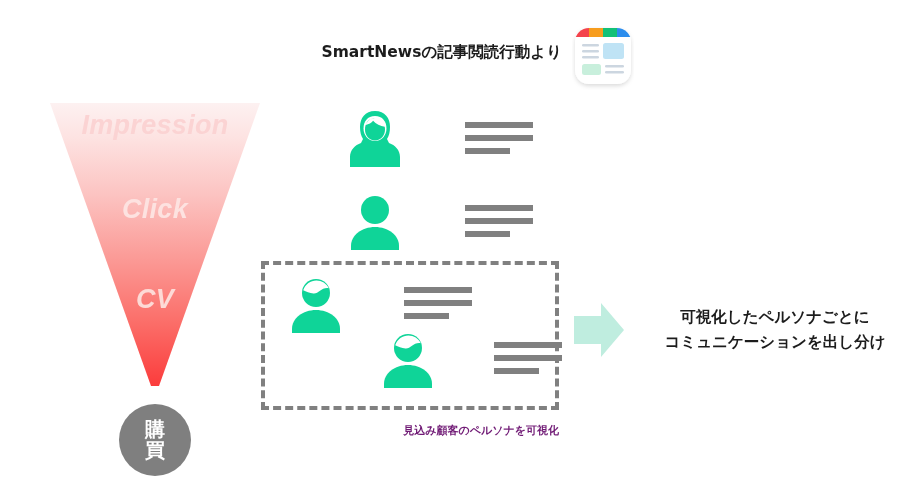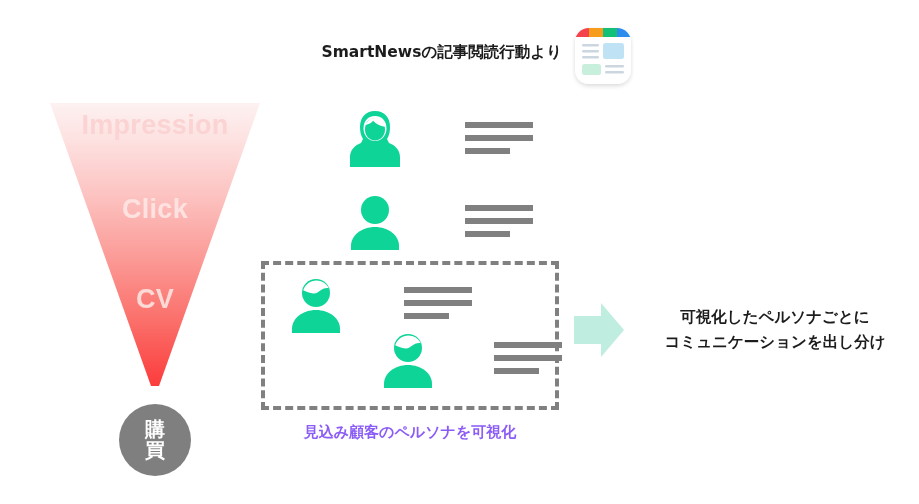--- a/index.html
+++ b/index.html
@@ -22,20 +22,21 @@
     height: 504px;
   }
 
   
   .funnel-wrap {
     position: absolute;
     left: 40px;
     top: 96px;
     width: 230px;
     height: 290px;
+    font-style: italic;
   }
   .funnel-svg { display: block; }
   .funnel-label {
     position: absolute;
     width: 230px;
     text-align: center;
     font-weight: bold;
     color: #ffffff;
     letter-spacing: 0.3px;
     pointer-events: none;
@@ -144,24 +145,24 @@
     width: 298px;
     height: 149px;
     border: 4px dashed #808080;
     box-sizing: border-box;
   }
   .box-caption {
     position: absolute;
     left: 261px;
     top: 423px;
     width: 298px;
-    text-align: center;
-    font-size: 15px;
-    font-weight: bold;
-    color: #8b5cf6;
+    text-align: right;
+    font-size: 11px;
+    font-weight: bold;
+    color: #701a75;
     font-family: "DejaVu Sans", "Liberation Sans", sans-serif;
   }
 
   
   .right-arrow {
     position: absolute;
     left: 573px;
     top: 302px;
     width: 52px;
     height: 56px;

